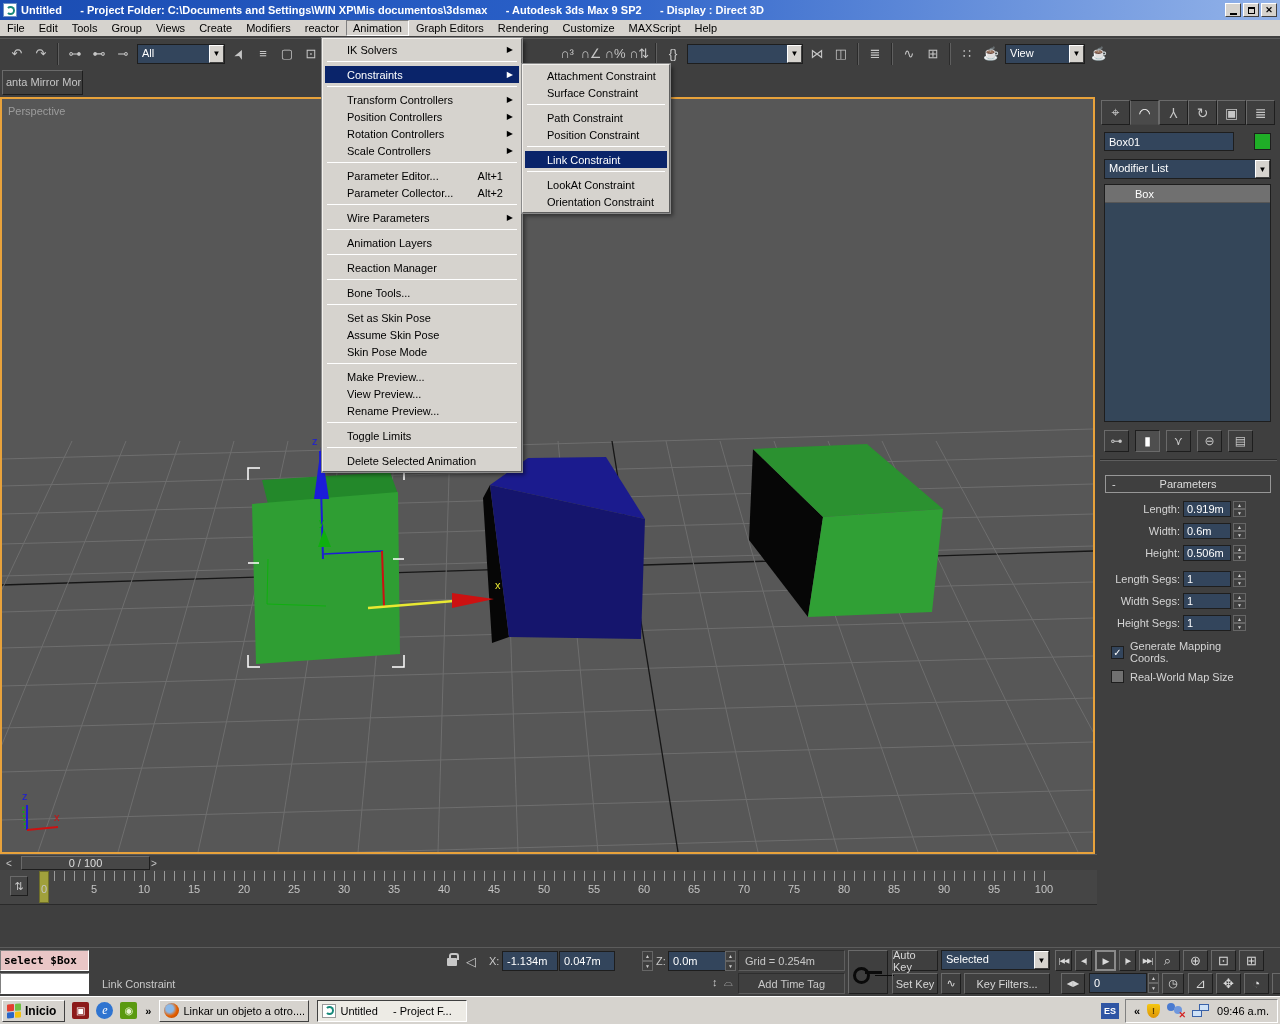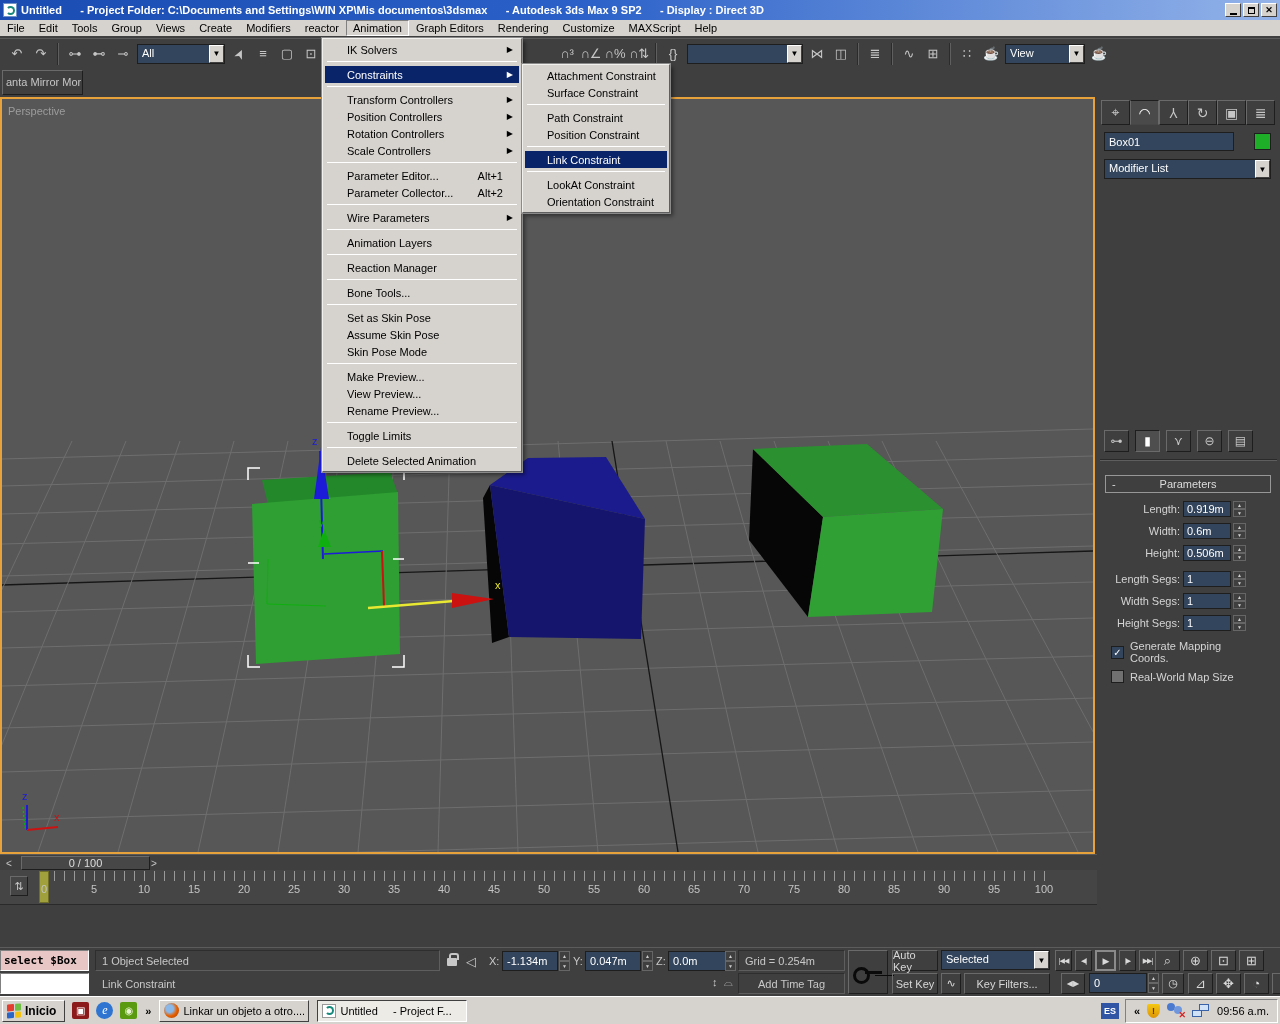--- a/index.html
+++ b/index.html
@@ -331,20 +331,23 @@
       <div class="ptab">↻</div>
       <div class="ptab">▣</div>
       <div class="ptab">≣</div>
     </div>
   <div class="namefield field">Box01</div>
   <div class="swatch" style="background: rgb(31, 174, 39);"></div>
   <div class="combo modcombo">
     <span class="cval">Modifier List</span>
     <span class="cbtn">▼</span>
   </div>
+  <div class="stack" id="stack">
+      <div class="stackitem">Box</div>
+    </div>
   <div id="stackbtns" class="stackbtns">
       <div class="sbtn">⊶</div>
       <div class="sbtn active">▮</div>
       <div class="sbtn">⋎</div>
       <div class="sbtn">⊖</div>
       <div class="sbtn">▤</div>
     </div>
   <div class="psep"></div>
   <div class="rollhdr">
     <span class="rollminus">-</span>
@@ -442,34 +445,33 @@
     <span class="rlabel" style="left: 832px;">80</span>
     <span class="rlabel" style="left: 882px;">85</span>
     <span class="rlabel" style="left: 932px;">90</span>
     <span class="rlabel" style="left: 982px;">95</span>
     <span class="rlabel" style="left: 1032px;">100</span>
   </div>
 
 <div class="statusbar">
   <div class="msline1">select $Box</div>
   <div class="msline2"></div>
-  <div class="sunk" style="left:95px;top:2px;width:345px;height:21px">1 Object Selected</div>
   <div class="sunk" style="left:95px;top:25px;width:612px;height:21px;border-color:transparent">Link Constraint</div>
   <div style="left:712px;top:28px">↕</div>
   <div style="left:724px;top:28px">⌓</div>
   <div class="lock"></div>
   <div style="left:466px;top:6px;font-size:13px">◁</div>
   <div style="left:489px;top:7px">X:</div>
   <div class="sbfield" style="left:502px;top:3px;width:56px;height:20px">-1.134m</div>
   <div class="vspin" style="left:559px;top:3px;position:absolute">
       <span>▲</span>
       <span>▼</span>
     </div>
   <div style="left:573px;top:7px">Y:</div>
-  <div class="sbfield" style="left:585px;top:3px;width:56px;height:20px">0.047m</div>
+  <div class="sbfield" style="left:559px;top:3px;width:56px;height:20px">0.047m</div>
   <div class="vspin" style="left:642px;top:3px;position:absolute">
       <span>▲</span>
       <span>▼</span>
     </div>
   <div style="left:656px;top:7px">Z:</div>
   <div class="sbfield" style="left:668px;top:3px;width:60px;height:20px">0.0m</div>
   <div class="vspin" style="left:725px;top:3px;position:absolute">
       <span>▲</span>
       <span>▼</span>
     </div>
@@ -548,21 +550,21 @@
     <span class="shield">!</span>
     <span class="ppl">
         <i></i>
         <i></i>
         <b>✕</b>
       </span>
     <span class="net">
         <i></i>
         <i></i>
       </span>
-    <span>09:56 a.m.</span>
+    <span>09:46 a.m.</span>
   </div>
 </div>
 
 <div class="popup" id="animmenu">
     <div class="mitem">
       <span class="ml">IK Solvers</span>
       <span class="mar">▶</span>
     </div>
     <div class="msep"></div>
     <div class="mitem hl">

